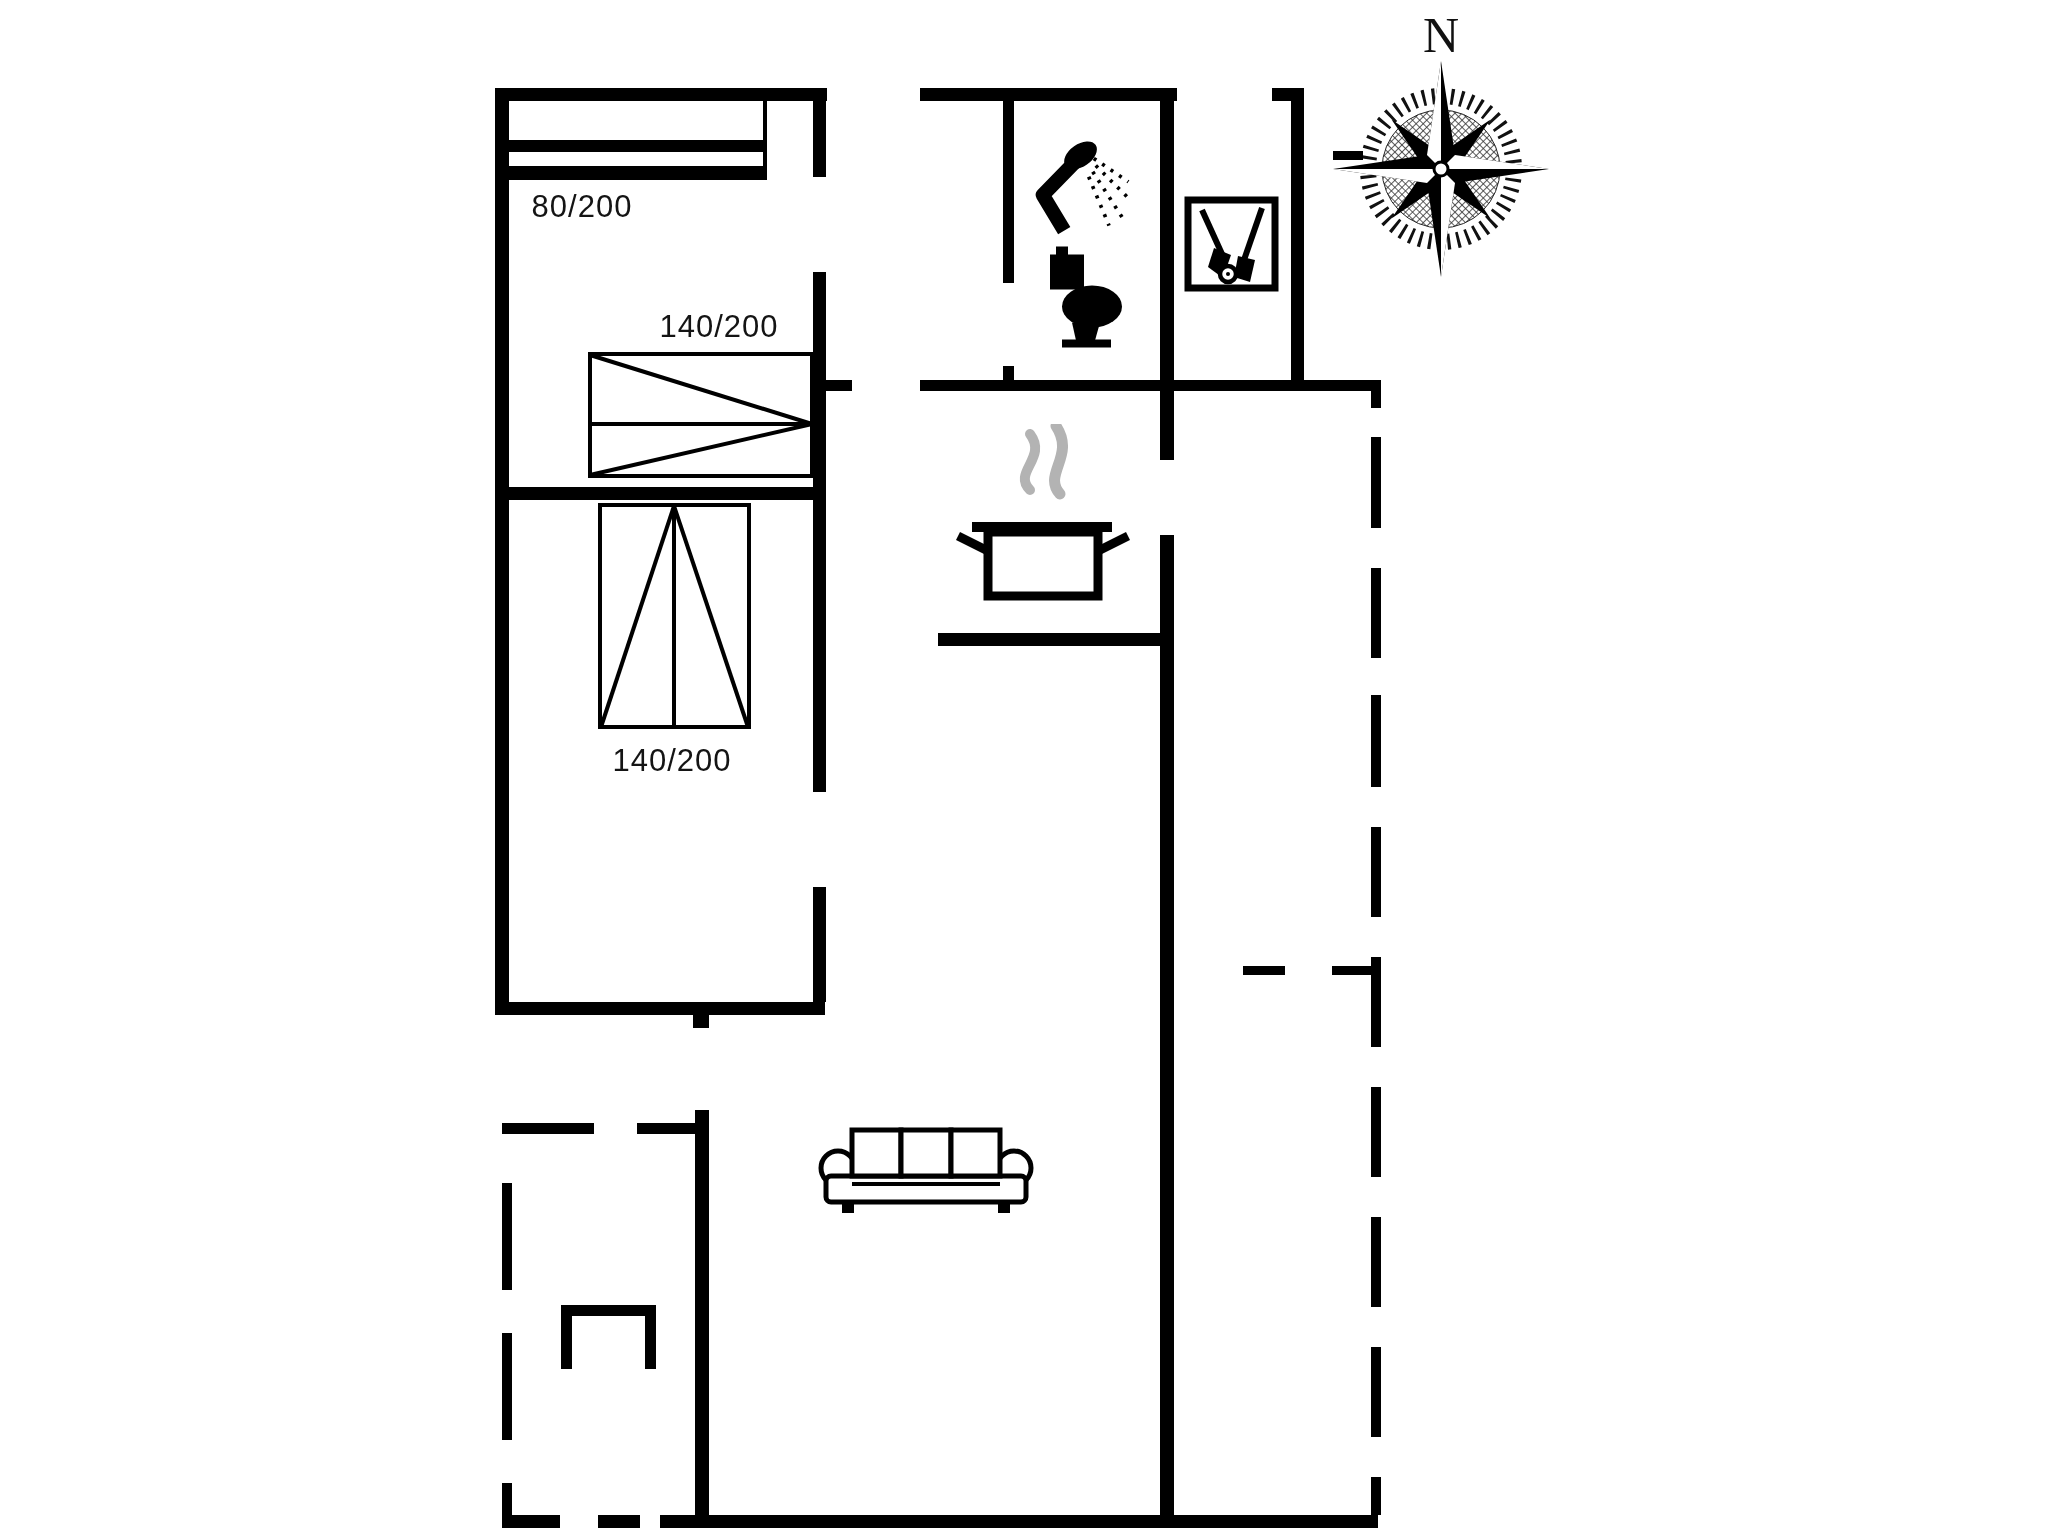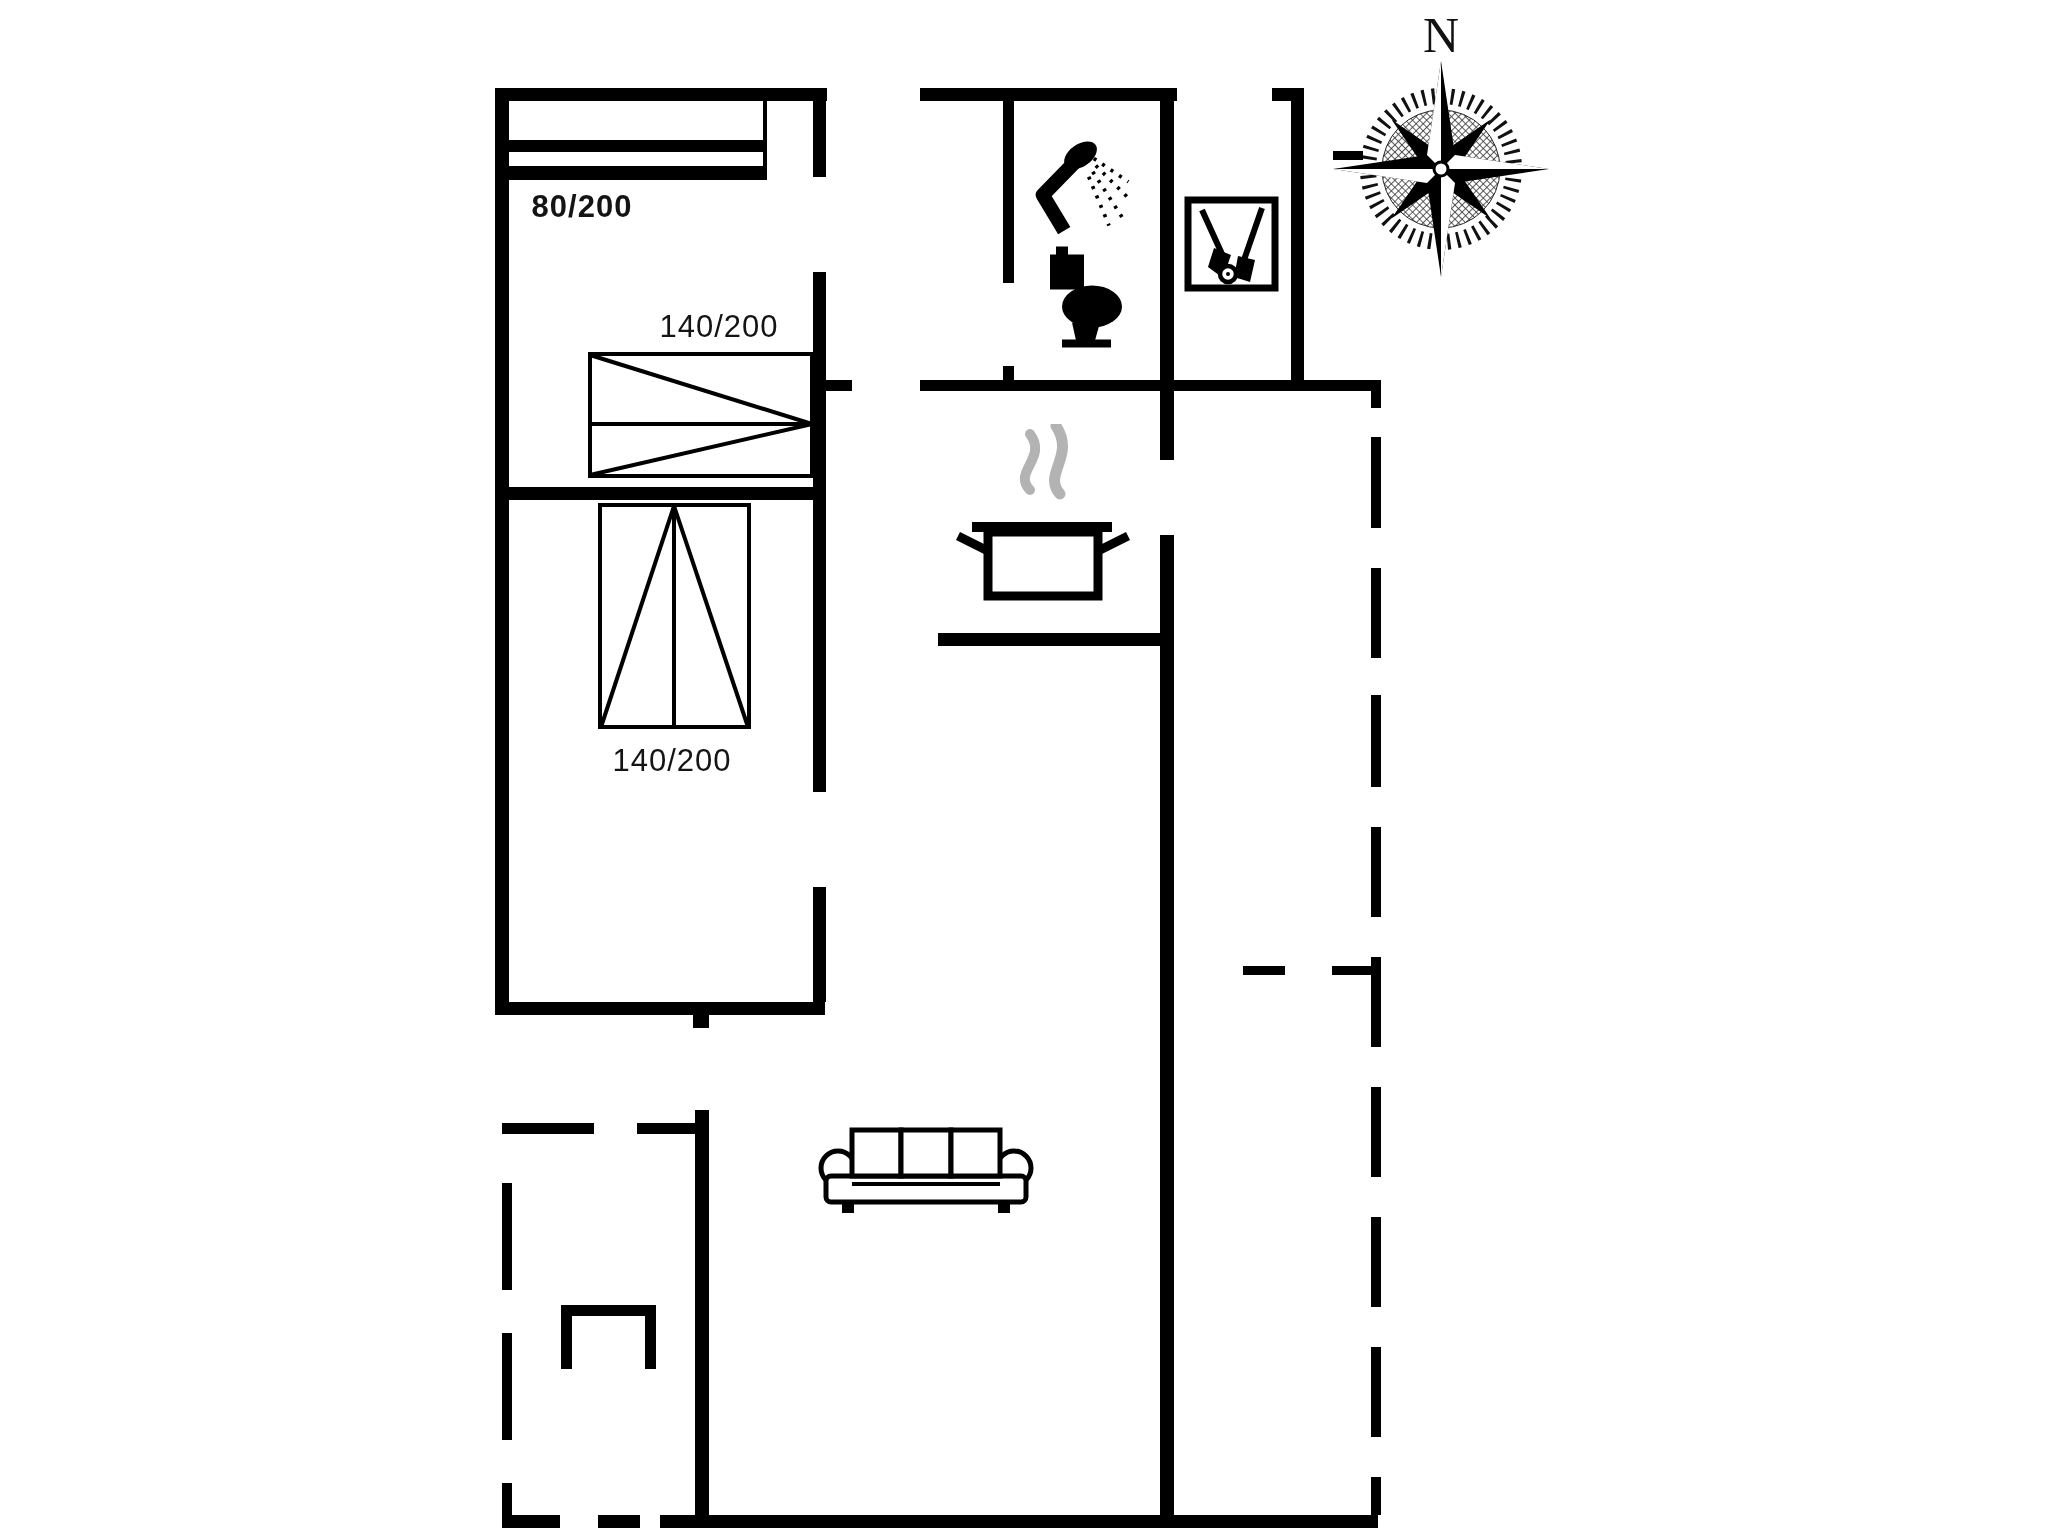--- a/index.html
+++ b/index.html
@@ -41,21 +41,21 @@
 
   <div class="placed" style="left: 598px; top: 503px; width: 153px; height: 226px;">
     <svg viewBox="0 0 153 226" preserveAspectRatio="none">
       <rect class="outline" x="2" y="2" width="149" height="222" stroke-width="4"></rect>
       <line class="thin" x1="76" y1="2" x2="76" y2="224" stroke-width="4"></line>
       <line class="thin" x1="3" y1="224" x2="76" y2="3" stroke-width="4"></line>
       <line class="thin" x1="150" y1="224" x2="76" y2="3" stroke-width="4"></line>
     </svg>
   </div>
 
-  <div class="dim-label" style="left: 582px; top: 207px; font-weight: bold;">80/200</div>
+  <div class="dim-label" style="left: 582px; top: 207px;">80/200</div>
   <div class="dim-label" style="left: 719px; top: 327px;">140/200</div>
   <div class="dim-label" style="left: 672px; top: 761px;">140/200</div>
 
   <div class="placed" style="left: 1025px; top: 136px; width: 108px; height: 112px;">
     <svg viewBox="0 0 105 110">
       <polyline points="50,24 17,58 38,93" fill="none" stroke="#000" stroke-width="14" stroke-linejoin="round"></polyline>
       <ellipse cx="54" cy="19" rx="18" ry="11" fill="#000" transform="rotate(-35 54 19)"></ellipse>
       <line x1="67" y1="22" x2="101" y2="45" stroke="#000" stroke-width="3.6" stroke-dasharray="3 7"></line>
       <line x1="69" y1="29" x2="103" y2="63" stroke="#000" stroke-width="3.6" stroke-dasharray="3 7"></line>
       <line x1="66" y1="35" x2="95" y2="80" stroke="#000" stroke-width="3.6" stroke-dasharray="3 7"></line>

